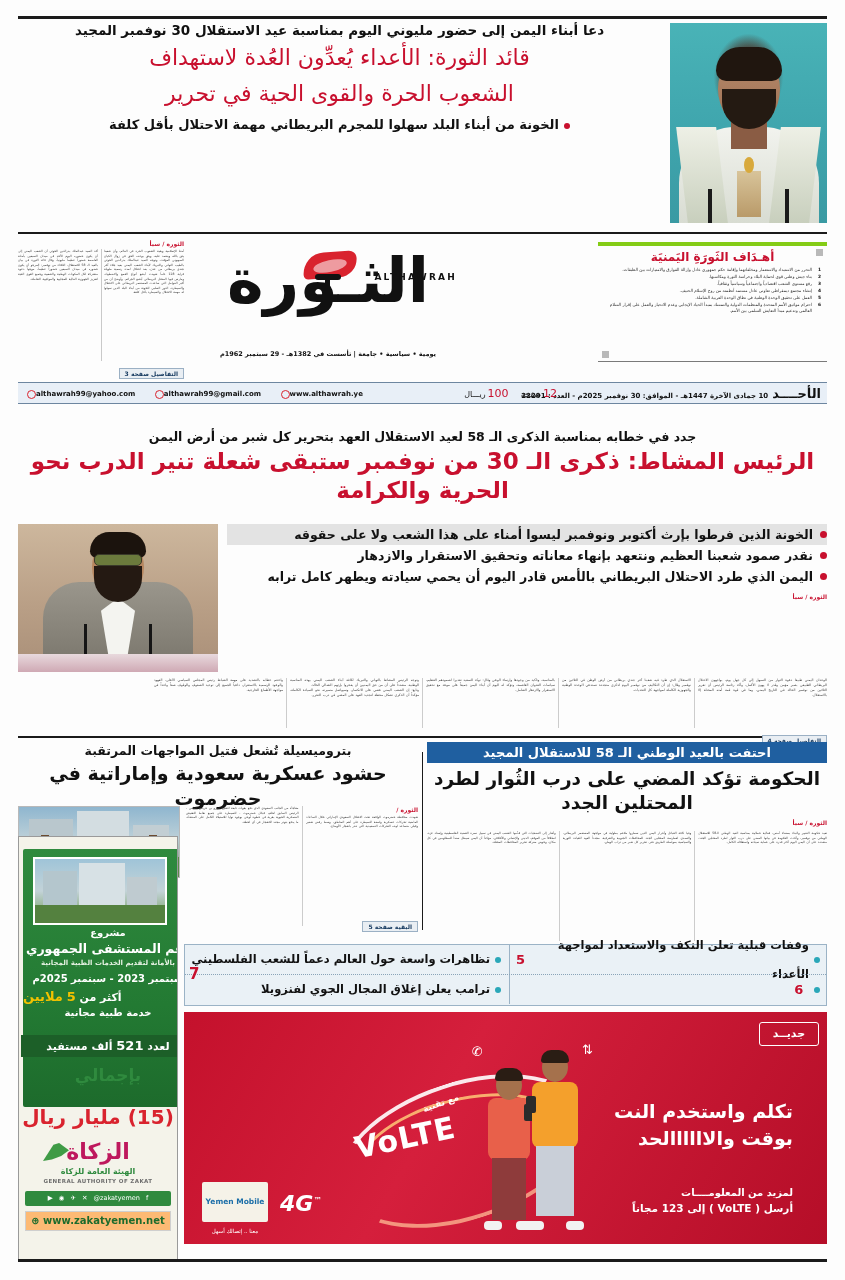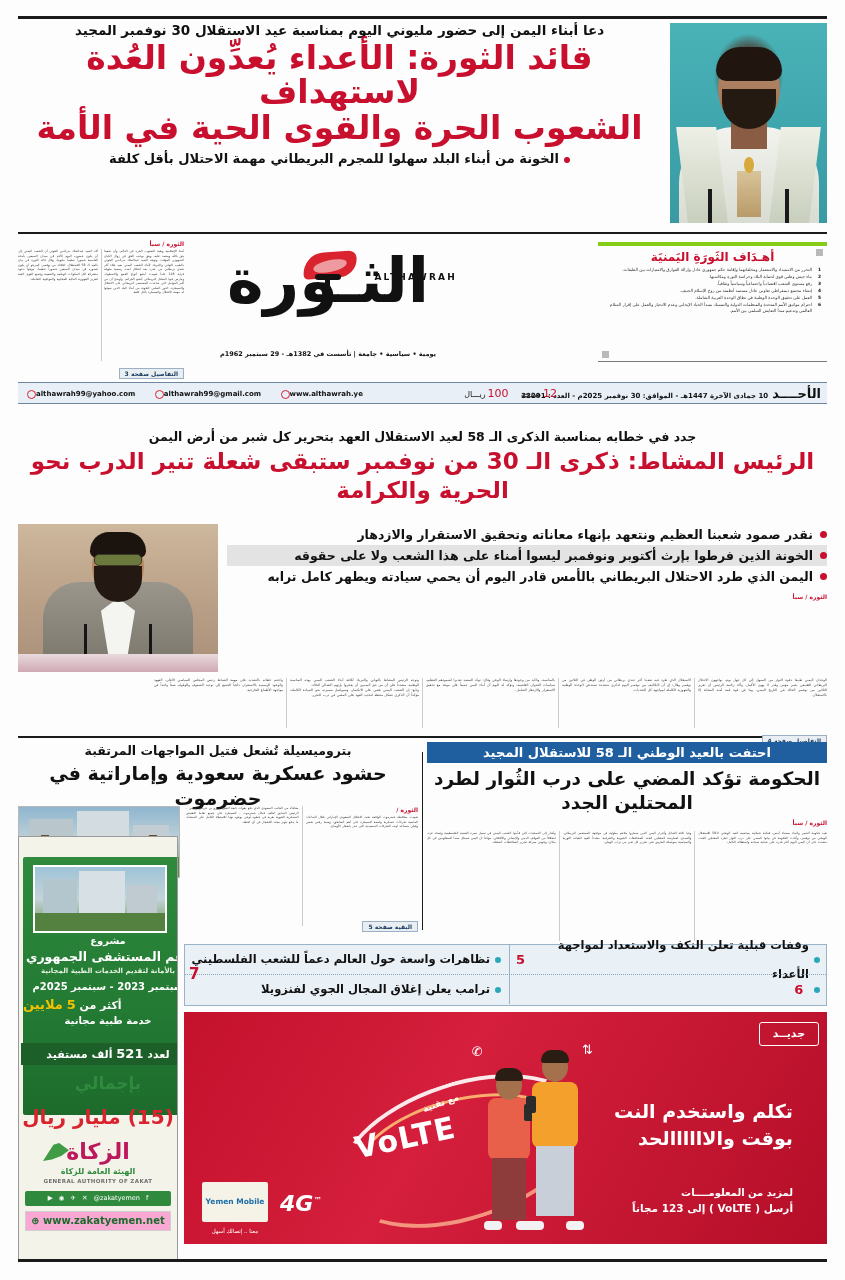--- a/index.html
+++ b/index.html
@@ -91,21 +91,21 @@
   .tp-mic2{right:38px;}
 
   .top-text{
     position:absolute;right:166px;top:2px;left:0;
   }
   .kicker{
     font-size:13.5px;font-weight:bold;color:#111;text-align:center;
     line-height:18px;letter-spacing:-0.3px;
   }
   .main-head{
-    font-size:33px;font-weight:bold;color:#c8102e;text-align:center;
+    font-size:22px;font-weight:normal;color:#c8102e;text-align:center;
     line-height:34px;letter-spacing:-0.6px;margin-top:2px;
   }
   .sub-bullet{
     font-size:13px;font-weight:bold;color:#111;text-align:center;
     line-height:18px;margin-top:5px;letter-spacing:-0.3px;
   }
   .bdot{
     display:inline-block;width:6px;height:6px;border-radius:50%;
     background:#c8102e;vertical-align:middle;margin-left:5px;
   }
@@ -329,21 +329,21 @@
   .hp-tree1{left:22px;}
   .hp-tree2{right:22px;}
 
   
   .zakat{
     position:absolute;left:18px;top:836px;width:160px;height:424px;
     border:1px solid #9a9a9a;box-sizing:border-box;background:#f4f3ea;
     overflow:hidden;
   }
   .z-green{
-    position:absolute;left:4px;top:20px;width:170px;height:258px;
+    position:absolute;left:4px;top:12px;width:170px;height:258px;
     background:linear-gradient(180deg,#2f8a3e,#237a33 60%,#1d6b2c);
     border-radius:2px;
   }
   .z-photo{
     position:absolute;left:10px;top:8px;width:130px;height:64px;
     background:linear-gradient(180deg,#9fc4d8,#c3d3d8 50%,#6f9a55);
     border:2px solid #fff;overflow:hidden;
   }
   .zp-b1,.zp-b2,.zp-b3{position:absolute;bottom:16px;}
   .zp-b1{left:8px;width:34px;height:36px;background:#b4c6cd;}
@@ -389,21 +389,21 @@
     color:#6f6f6f;font-size:5.5px;font-weight:bold;letter-spacing:.4px;direction:ltr;
   }
   .z-social{
     position:absolute;left:6px;right:6px;top:354px;height:15px;
     background:#2f8a3e;border-radius:2px;color:#fff;
     font-size:6.5px;line-height:15px;text-align:center;direction:ltr;
   }
   .z-social .g{display:inline-block;margin:0 2px;}
   .z-web{
     position:absolute;left:6px;right:6px;top:374px;height:18px;
-    border:1px solid #cfcfcf;background:#f9a8d4;color:#1d6b2c;
+    border:1px solid #cfcfcf;background:#fdba74;color:#1d6b2c;
     font-size:10px;font-weight:bold;line-height:18px;text-align:center;direction:ltr;
   }
 
   
   .index{
     position:absolute;left:184px;top:944px;width:643px;height:62px;
     background:#eaf1f6;border:1px solid #9bb3c6;box-sizing:border-box;
   }
   .idx-row{
     position:relative;height:29px;line-height:29px;
@@ -525,21 +525,21 @@
       <div class="tp-hair"></div>
       <div class="tp-beard"></div>
       <div class="tp-mic1"></div>
       <div class="tp-mic2"></div>
       <div class="tp-trophy"></div>
     </div>
 
     <div class="top-text">
       <div class="kicker">دعا أبناء اليمن إلى حضور مليوني اليوم بمناسبة عيد الاستقلال 30 نوفمبر المجيد</div>
       <div class="main-head">قائد الثورة: الأعداء يُعدِّون العُدة لاستهداف</div>
-      <div class="main-head">الشعوب الحرة والقوى الحية في الأمة</div>
+      <div class="main-head">الشعوب الحرة والقوى الحية في تحرير</div>
       <div class="sub-bullet">
         <span class="bdot"></span><span>الخونة من أبناء البلد سهلوا للمجرم البريطاني مهمة الاحتلال بأقل كلفة</span>
       </div>
     </div>
   </div>
 
   <div class="mast-row">
 
     <div class="col-left-top">
       <div class="byline">
@@ -596,25 +596,25 @@
       <span class="item"><span class="ring"></span><span>althawrah99@gmail.com</span></span>
       <span class="item"><span class="ring"></span><span>www.althawrah.ye</span></span>
     </div>
   </div>
 
   <div class="blk2">
     <div class="kicker2">جدد في خطابه بمناسبة الذكرى الـ 58 لعيد الاستقلال العهد بتحرير كل شبر من أرض اليمن</div>
     <div class="head2">الرئيس المشاط: ذكرى الـ 30 من نوفمبر ستبقى شعلة تنير الدرب نحو الحرية والكرامة</div>
 
     <div class="b2-bullets">
+      <div class="b2-line shade">
+        <span class="bdot2"></span><span>الخونة الذين فرطوا بإرث أكتوبر ونوفمبر ليسوا أمناء على هذا الشعب ولا على حقوقه</span>
+      </div>
       <div class="b2-line">
         <span class="bdot2"></span><span>نقدر صمود شعبنا العظيم ونتعهد بإنهاء معاناته وتحقيق الاستقرار والازدهار</span>
-      </div>
-      <div class="b2-line shade">
-        <span class="bdot2"></span><span>الخونة الذين فرطوا بإرث أكتوبر ونوفمبر ليسوا أمناء على هذا الشعب ولا على حقوقه</span>
       </div>
       <div class="b2-line">
         <span class="bdot2"></span><span>اليمن الذي طرد الاحتلال البريطاني بالأمس قادر اليوم أن يحمي سيادته ويطهر كامل ترابه</span>
       </div>
       <div class="byline" style="margin-top:6px">
         <span>الثورة / سبأ</span>
       </div>
     </div>
 
     <div class="b2-photo">

